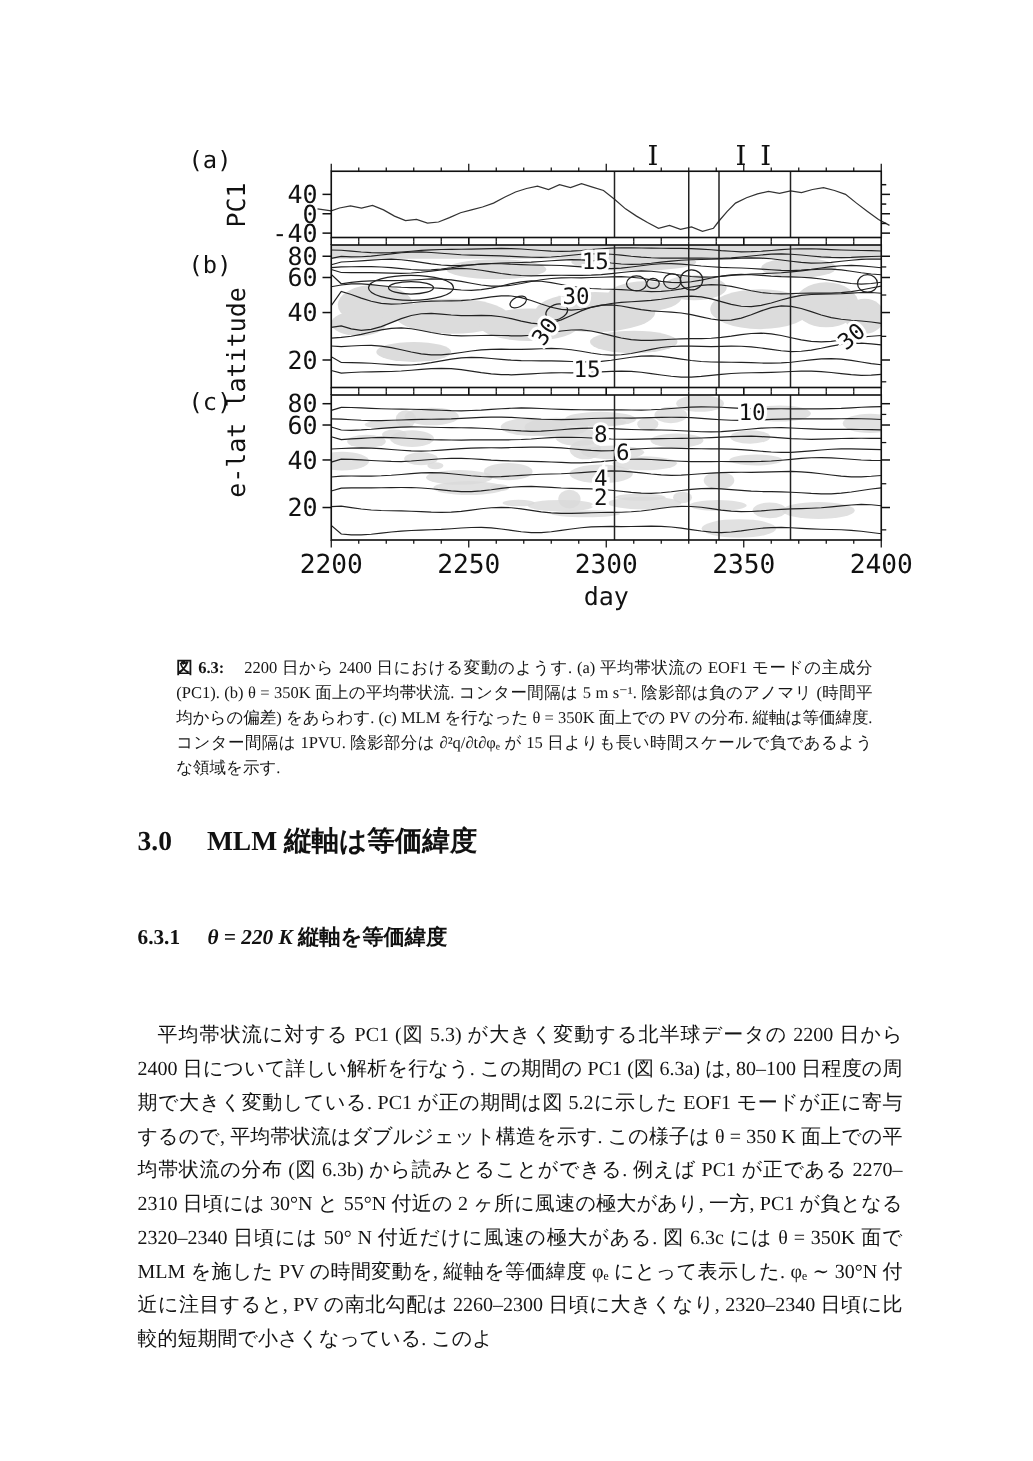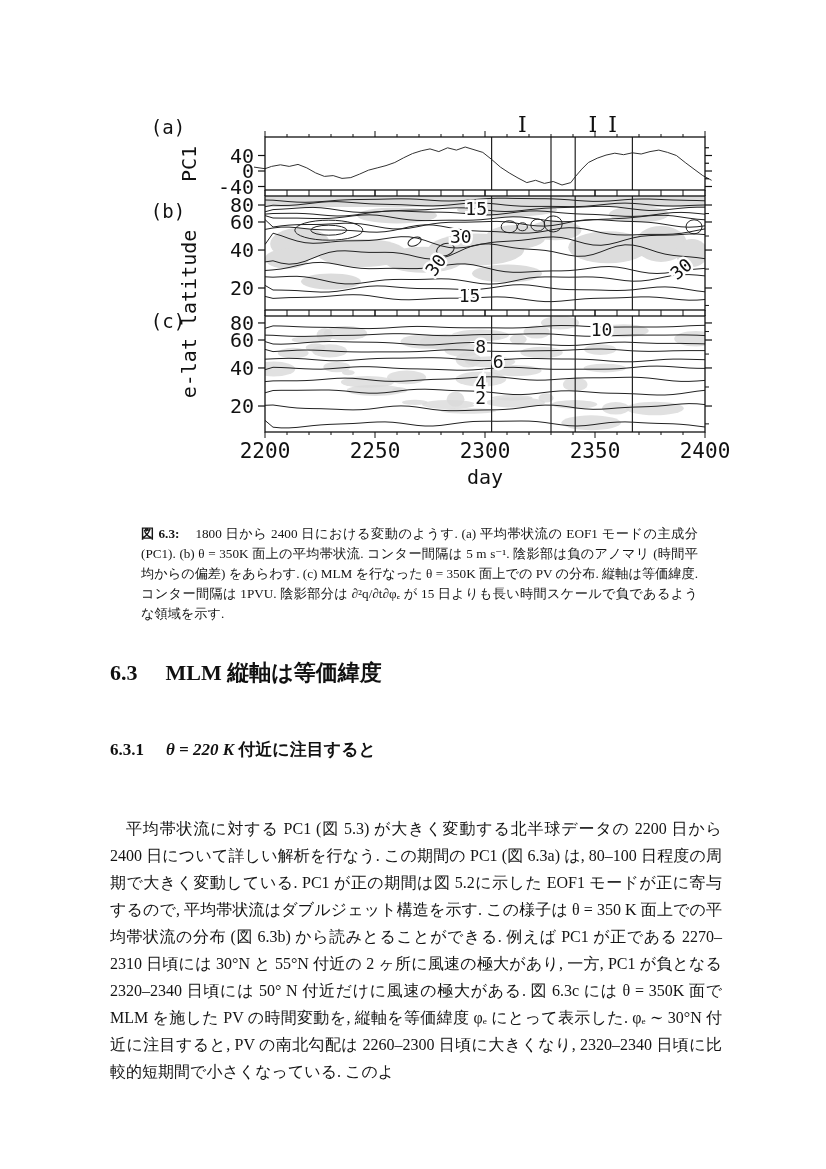--- a/index.html
+++ b/index.html
@@ -336,26 +336,26 @@
       <text x="549.2" y="161.82" font-size="18" text-anchor="middle" font-family="&quot;DejaVu Sans Mono&quot;,&quot;Liberation Mono&quot;,monospace" fill="#111" transform="rotate(-40 549.2 161.82)" stroke="#fff" stroke-width="5" paint-order="stroke">30</text>
       <text x="333.6" y="189.75" font-size="18" text-anchor="middle" font-family="&quot;DejaVu Sans Mono&quot;,&quot;Liberation Mono&quot;,monospace" fill="#111" stroke="#fff" stroke-width="5" paint-order="stroke">15</text>
       <text x="465.6" y="223.92" font-size="18" text-anchor="middle" font-family="&quot;DejaVu Sans Mono&quot;,&quot;Liberation Mono&quot;,monospace" fill="#111" stroke="#fff" stroke-width="5" paint-order="stroke">10</text>
       <text x="344.6" y="241.32" font-size="18" text-anchor="middle" font-family="&quot;DejaVu Sans Mono&quot;,&quot;Liberation Mono&quot;,monospace" fill="#111" stroke="#fff" stroke-width="5" paint-order="stroke">8</text>
       <text x="362.20000000000005" y="256.4" font-size="18" text-anchor="middle" font-family="&quot;DejaVu Sans Mono&quot;,&quot;Liberation Mono&quot;,monospace" fill="#111" stroke="#fff" stroke-width="5" paint-order="stroke">6</text>
       <text x="344.6" y="276.7" font-size="18" text-anchor="middle" font-family="&quot;DejaVu Sans Mono&quot;,&quot;Liberation Mono&quot;,monospace" fill="#111" stroke="#fff" stroke-width="5" paint-order="stroke">4</text>
       <text x="344.6" y="291.78" font-size="18" text-anchor="middle" font-family="&quot;DejaVu Sans Mono&quot;,&quot;Liberation Mono&quot;,monospace" fill="#111" stroke="#fff" stroke-width="5" paint-order="stroke">2</text>
     </svg>
 
   <div class="caption">
-    <span class="cap-label">図 6.3:</span><span>1800 日から 2400 日における変動のようす. (a) 平均帯状流の EOF1 モードの主成分 (PC1). (b) θ = 350K 面上の平均帯状流. コンター間隔は 5 m s⁻¹. 陰影部は負のアノマリ (時間平均からの偏差) をあらわす. (c) MLM を行なった θ = 350K 面上での PV の分布. 縦軸は等価緯度. コンター間隔は 1PVU. 陰影部分は ∂²q/∂t∂φₑ が 15 日よりも長い時間スケールで負であるような領域を示す.</span>
+    <span class="cap-label">図 6.3:</span><span>2200 日から 2400 日における変動のようす. (a) 平均帯状流の EOF1 モードの主成分 (PC1). (b) θ = 350K 面上の平均帯状流. コンター間隔は 5 m s⁻¹. 陰影部は負のアノマリ (時間平均からの偏差) をあらわす. (c) MLM を行なった θ = 350K 面上での PV の分布. 縦軸は等価緯度. コンター間隔は 1PVU. 陰影部分は ∂²q/∂t∂φₑ が 15 日よりも長い時間スケールで負であるような領域を示す.</span>
   </div>
 
   <div class="sec-head">
-    <span class="sec-num">6.3</span><span>MLM 縦軸は等価緯度</span>
+    <span class="sec-num">3.0</span><span>MLM 縦軸は等価緯度</span>
   </div>
 
   <div class="subsec-head">
-    <span class="sec-num">6.3.1</span><span class="theta">θ = 220 K</span><span> 付近に注目すると</span>
+    <span class="sec-num">6.3.1</span><span class="theta">θ = 220 K</span><span> 縦軸を等価緯度</span>
   </div>
 
   <p class="bodytext">平均帯状流に対する PC1 (図 5.3) が大きく変動する北半球データの 2200 日から 2400 日について詳しい解析を行なう. この期間の PC1 (図 6.3a) は, 80–100 日程度の周期で大きく変動している. PC1 が正の期間は図 5.2に示した EOF1 モードが正に寄与するので, 平均帯状流はダブルジェット構造を示す. この様子は θ = 350 K 面上での平均帯状流の分布 (図 6.3b) から読みとることができる. 例えば PC1 が正である 2270–2310 日頃には 30°N と 55°N 付近の 2 ヶ所に風速の極大があり, 一方, PC1 が負となる 2320–2340 日頃には 50° N 付近だけに風速の極大がある. 図 6.3c には θ = 350K 面で MLM を施した PV の時間変動を, 縦軸を等価緯度 φₑ にとって表示した. φₑ ∼ 30°N 付近に注目すると, PV の南北勾配は 2260–2300 日頃に大きくなり, 2320–2340 日頃に比較的短期間で小さくなっている. このよ</p>
 
 </div>
 
 </body></html>

